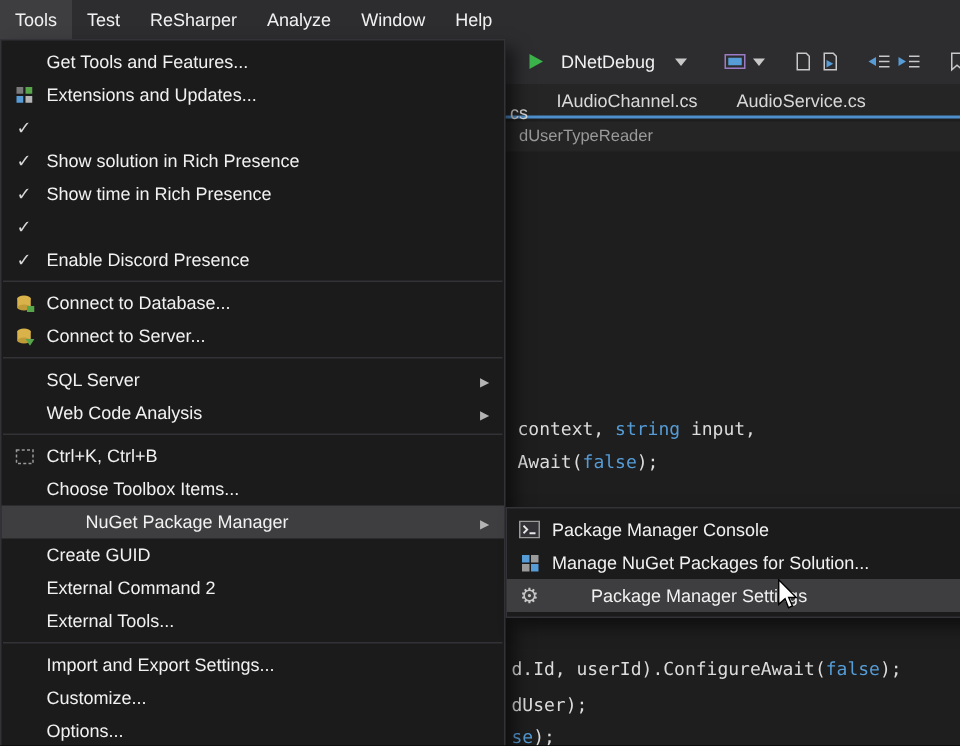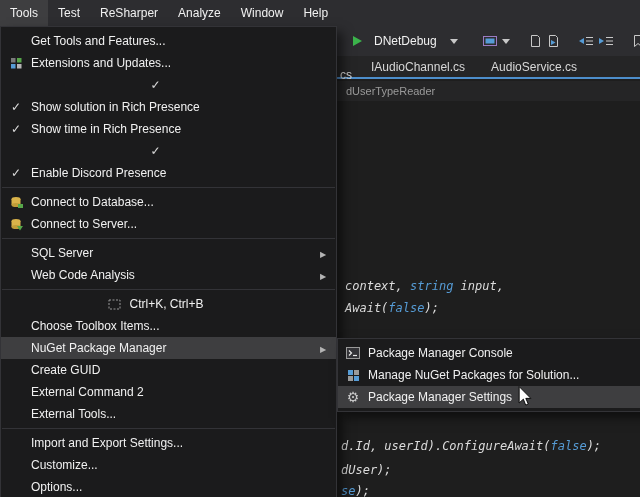--- a/index.html
+++ b/index.html
@@ -27,29 +27,29 @@
   .tab.clipped{padding:0 6px 0 0;margin-top:16px;}
 
   
   #navbar{position:absolute;top:81px;left:0;right:0;height:20px;background:#252526;
           color:#9a9a9a;font-size:11px;display:flex;align-items:center;
           padding-left:346px;box-sizing:border-box;z-index:1;}
 
   
   #editor{position:absolute;top:101px;left:0;right:0;bottom:0;background:#1e1e1e;
           font-family:"DejaVu Sans Mono","Liberation Mono",monospace;font-size:12px;color:#dcdcdc;z-index:0;}
-  .code-line{position:absolute;left:342px;white-space:pre;font-style:italic;}
+  .code-line{position:absolute;left:342px;white-space:pre;}
   .kw{color:#569cd6;}
 
   
   #tools-menu{position:absolute;left:0;top:26px;width:337px;height:560px;background:#1b1b1c;
               border:1px solid #333337;box-sizing:border-box;padding-top:3px;z-index:10;
               box-shadow:6px 6px 10px rgba(0,0,0,.5);font-size:12px;color:#f1f1f1;}
-  .mi{display:flex;align-items:center;height:22px;cursor:default;justify-content:center;}
-  .mi.hl{background:#3e3e40;}
+  .mi{display:flex;align-items:center;height:22px;cursor:default;}
+  .mi.hl{background:#3e3e40;gap:26px;}
   .gut{width:30px;flex:none;display:flex;align-items:center;justify-content:center;}
   .check{color:#d8d8d8;font-size:12px;line-height:1;}
   .lbl{flex:1;white-space:nowrap;overflow:hidden;}
   .sc{margin-right:8px;white-space:nowrap;}
   .arrow-slot{width:26px;flex:none;text-align:center;}
   .sub-arrow{font-size:8px;color:#b4b4b4;}
   .sep{height:1px;background:#333337;margin:3px 1px;}
 
   
   #nuget-submenu{position:absolute;left:337px;top:338px;width:310px;background:#1b1b1c;

